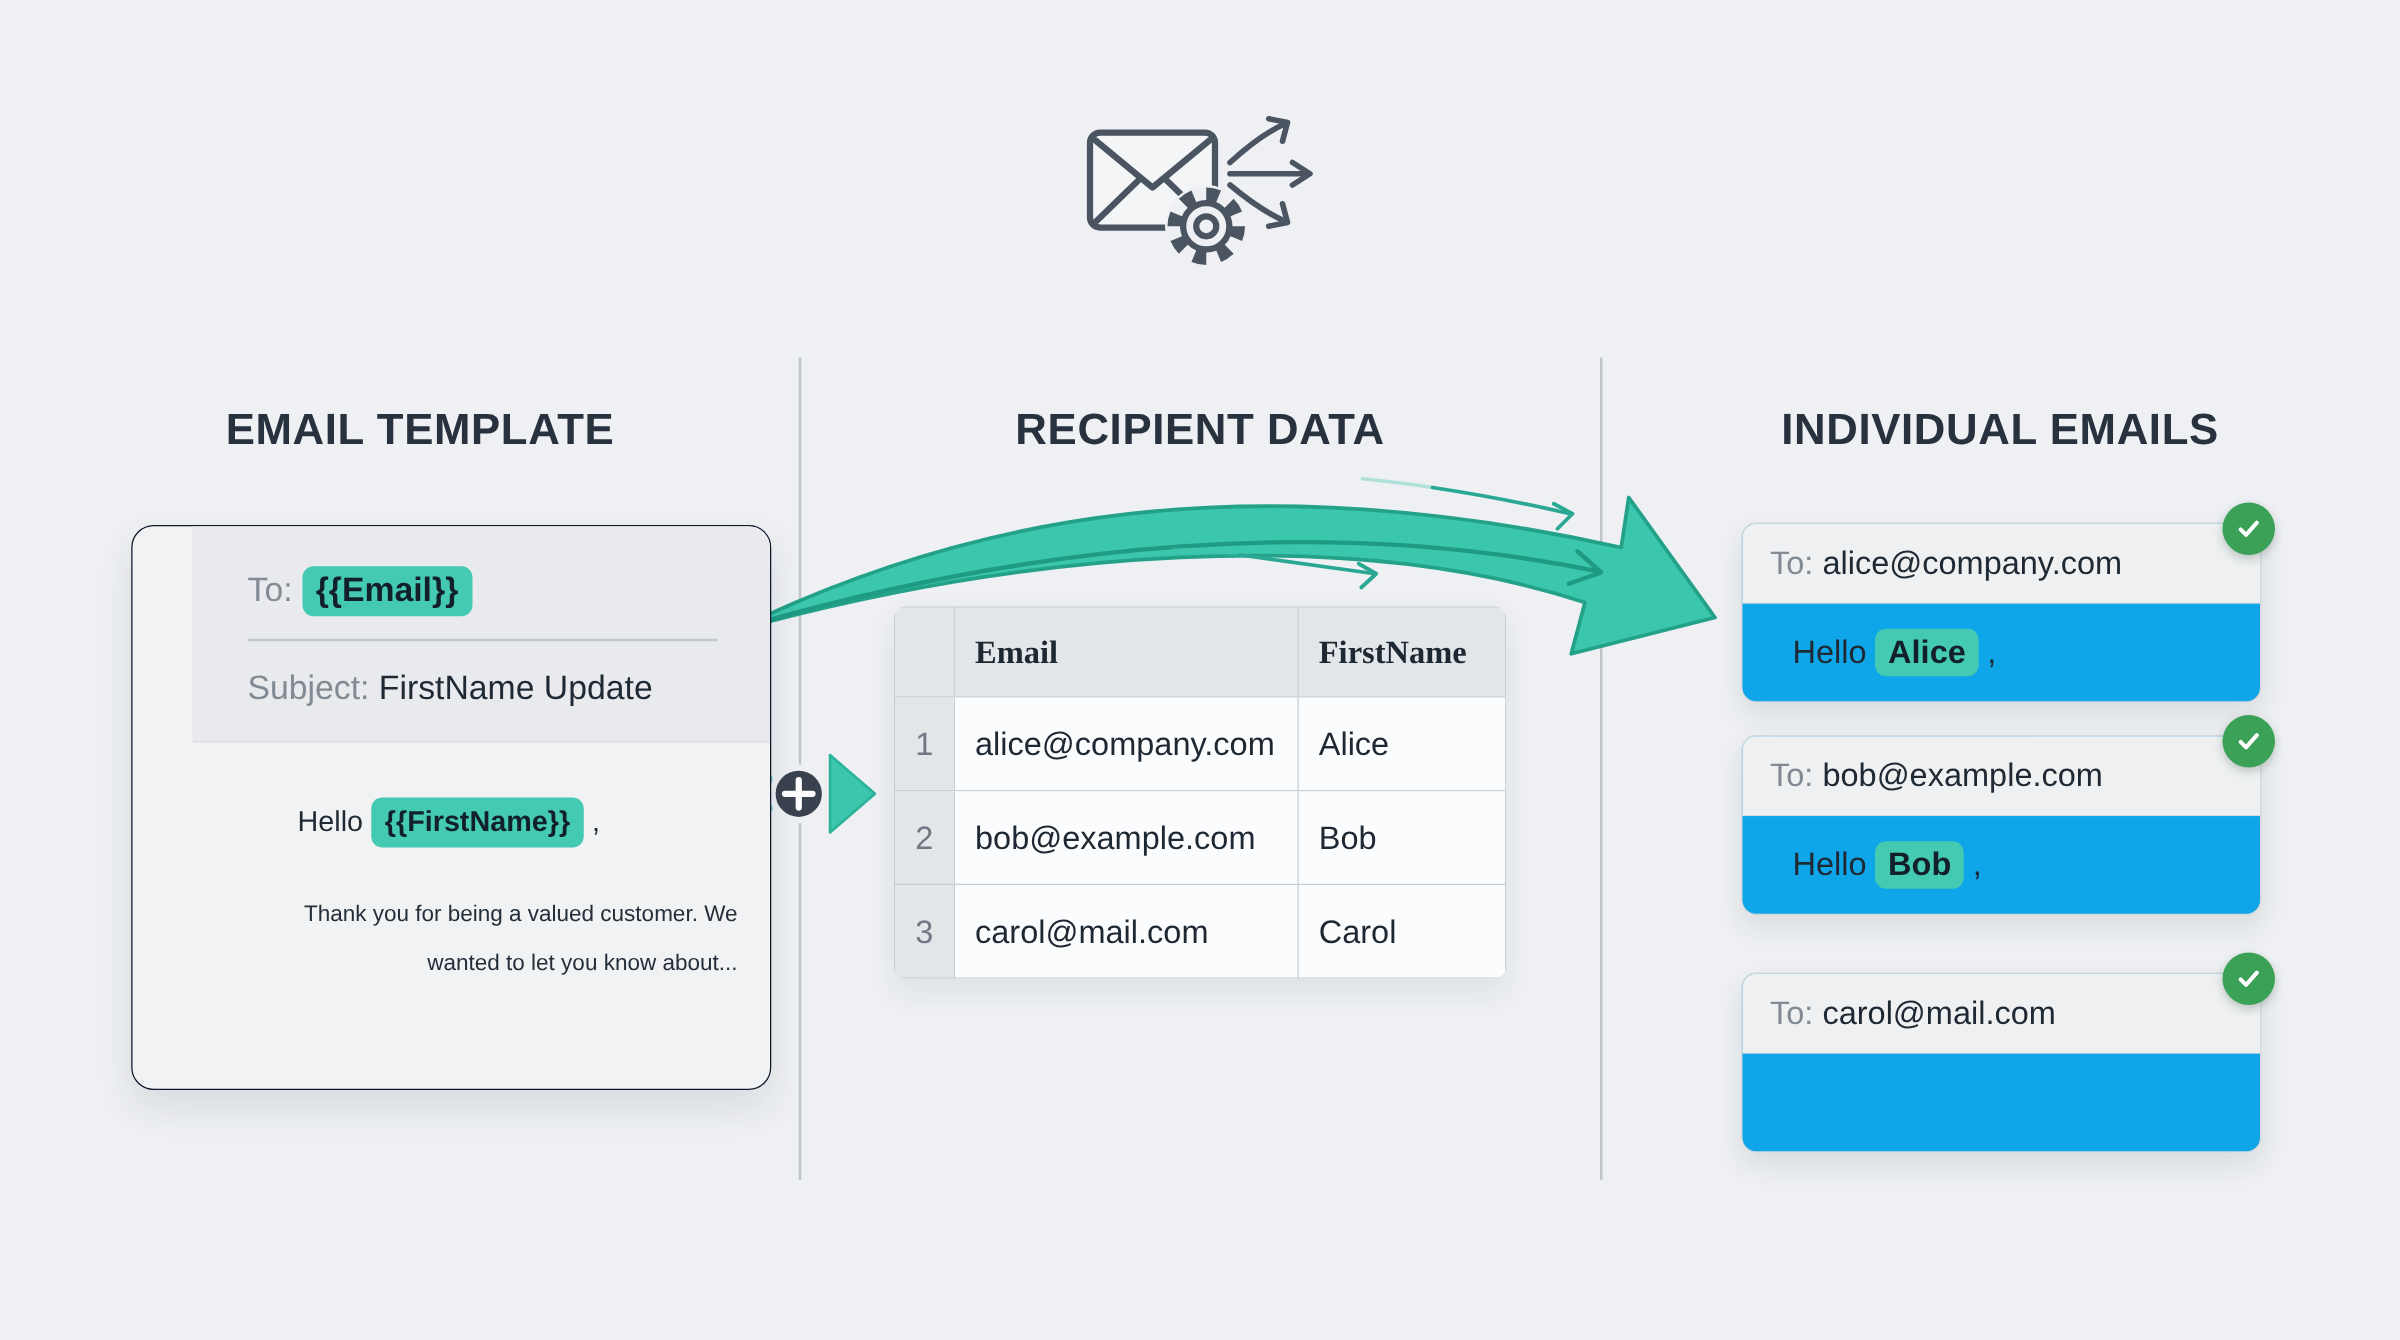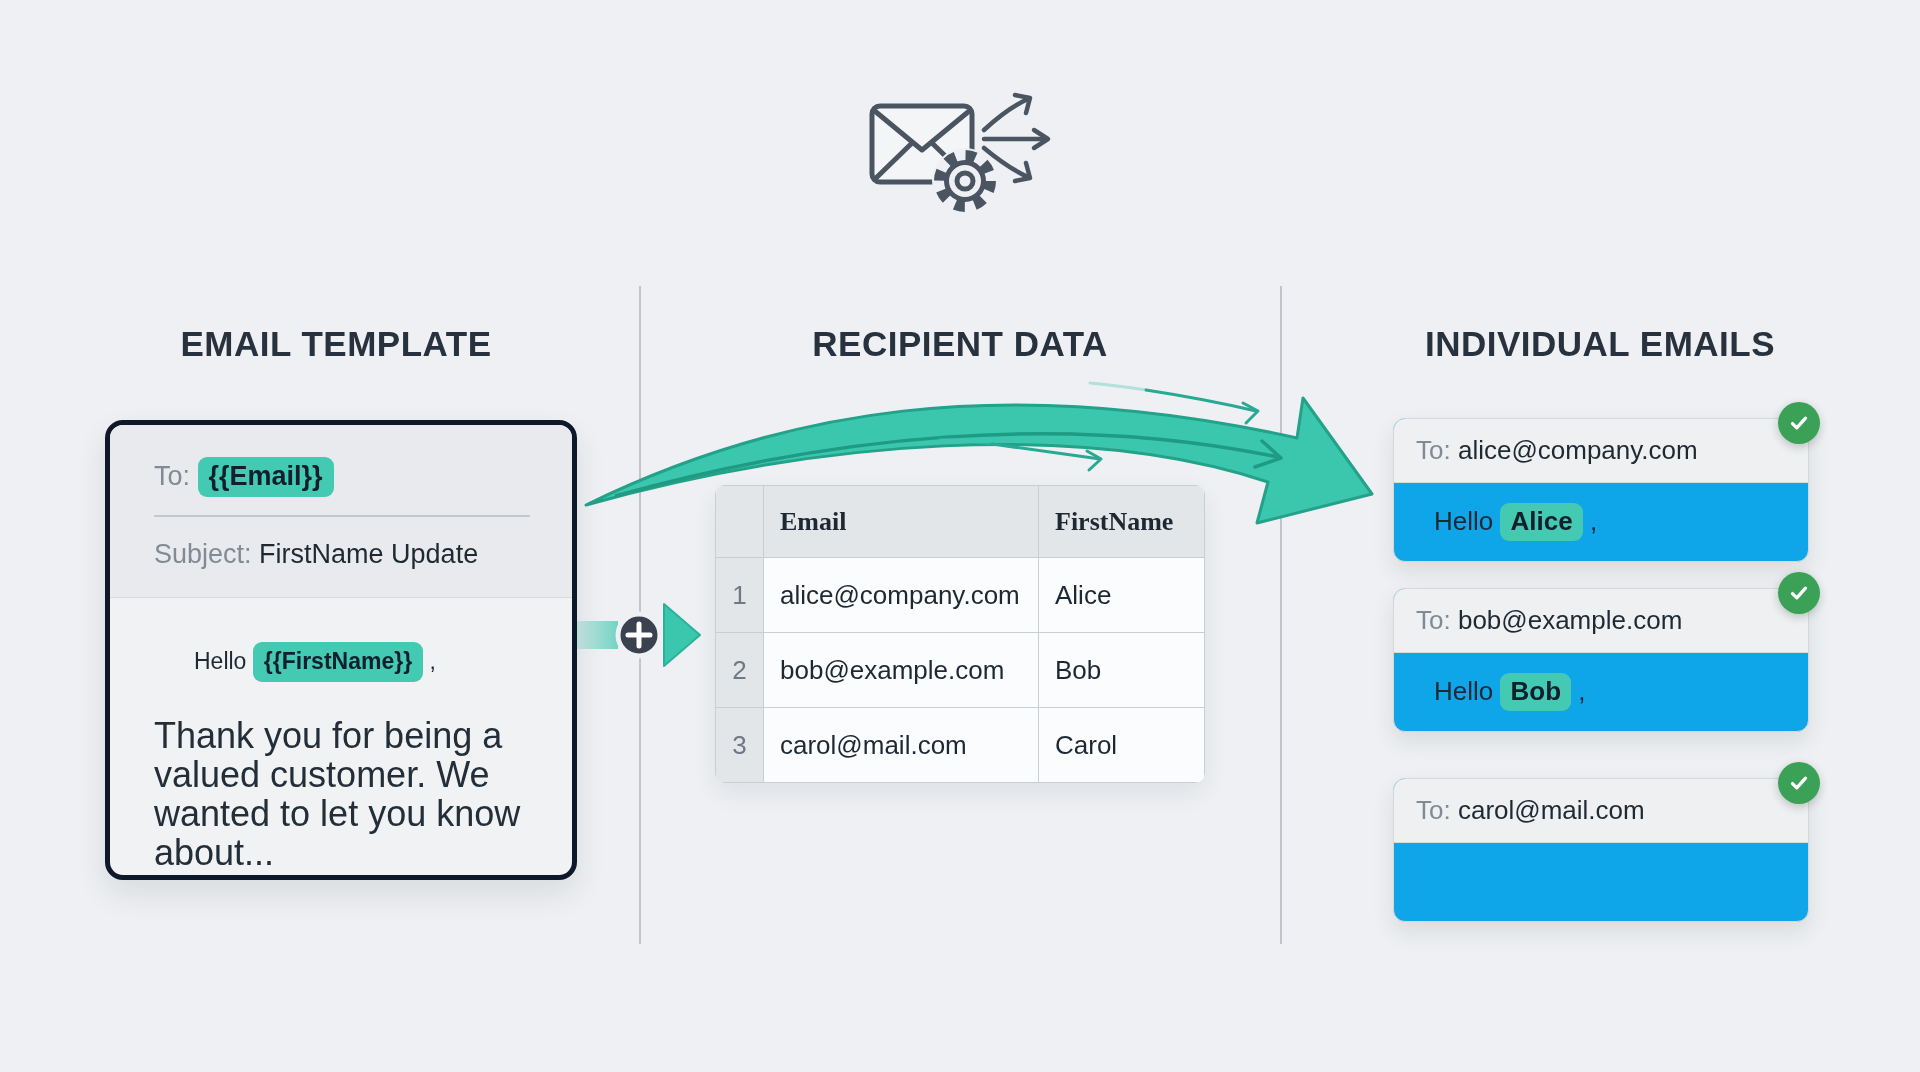--- a/index.html
+++ b/index.html
@@ -16,35 +16,35 @@
   .col-heading{
     position:absolute;top:324px;font-size:35px;font-weight:bold;
     letter-spacing:.5px;color:#28323e;text-align:center;white-space:nowrap;
   }
   #heading-template{left:105px;width:462px;}
   #heading-recipients{left:735px;width:450px;}
   #heading-emails{left:1380px;width:440px;}
   
   .tpl-card{
     position:absolute;left:105px;top:420px;width:462px;height:450px;
-    background:#f0f2f4;border:5px solid #0f172a;border-radius:18px;
-    box-shadow:0 14px 30px rgba(40,50,60,.10);overflow:hidden;z-index:2;
+    background:#f0f2f4;border:1px solid #0f172a;border-radius:18px;
+    box-shadow:0 14px 30px rgba(40,50,60,.10);overflow:hidden;z-index:2;padding-left:48px;
   }
   .tpl-header{background:#e8eaed;border-bottom:1px solid #d7dadd;padding:30px 42px 22px 44px;}
   .tpl-row{font-size:27px;line-height:42px;white-space:nowrap;}
   .field-label{color:#828a93;}
   .field-value{color:#1e2933;}
   .tpl-divider{border:none;border-top:2px solid #c3c8cd;margin:18px 0 16px 0;}
   .chip{
     display:inline-block;background:#44c9b2;color:#12202b;font-weight:bold;
     padding:2px 11px 4px 11px;border-radius:9px;line-height:34px;
   }
   .tpl-body{padding:44px 42px 0 44px;}
   .greeting{font-size:23px;color:#1e2933;white-space:nowrap;margin-left:40px;}
-  .tpl-paragraph{margin-top:34px;width:392px;font-size:36px;line-height:39px;color:#232e39;}
+  .tpl-paragraph{margin-top:34px;width:392px;font-size:18px;line-height:39px;color:#232e39;text-align:right;}
   
   .data-table{
     position:absolute;left:715px;top:485px;width:490px;z-index:2;
     border-collapse:separate;border-spacing:0;table-layout:fixed;
     border-radius:10px;overflow:hidden;
     box-shadow:0 10px 24px rgba(40,50,60,.08);
     font-size:26px;
   }
   .data-table td,.data-table th{border:1px solid #c9ced3;border-width:0 0 1px 1px;}
   .data-table tr:last-child td{border-bottom-width:1px;}

